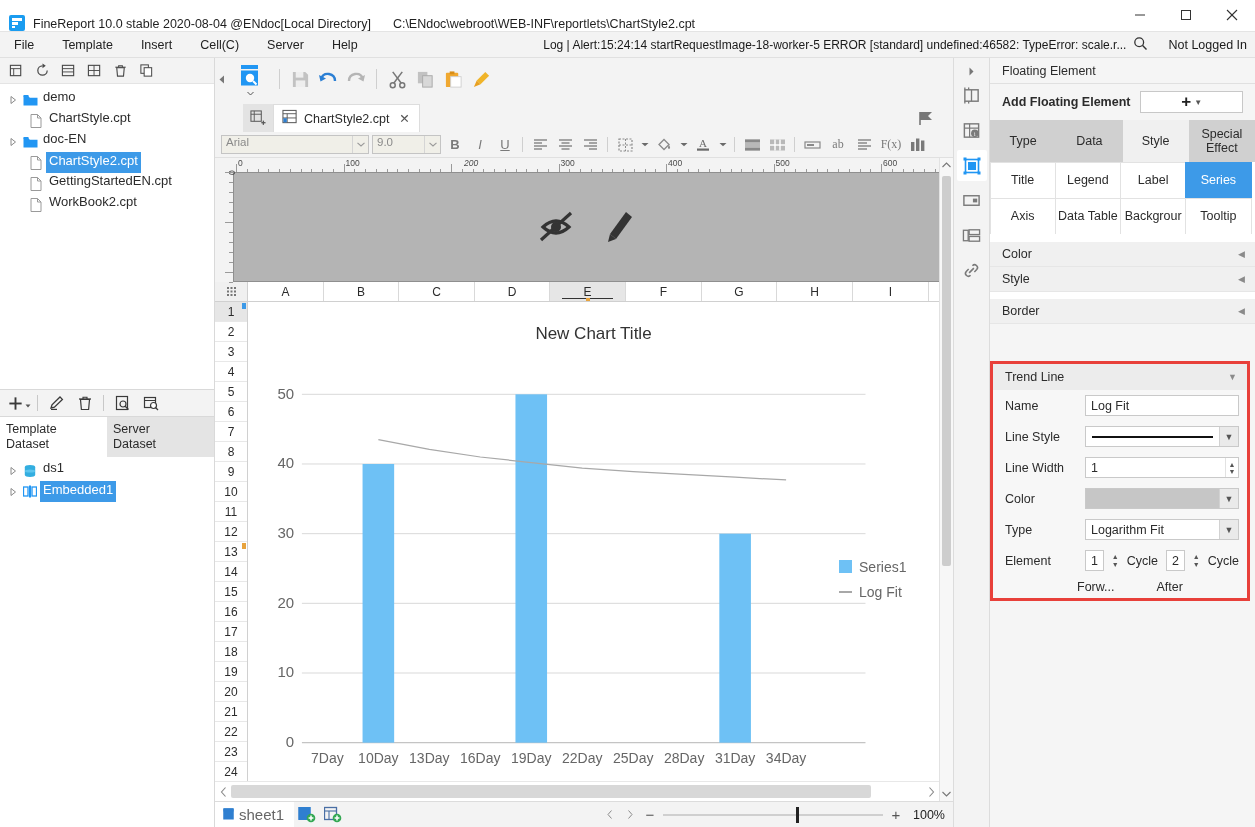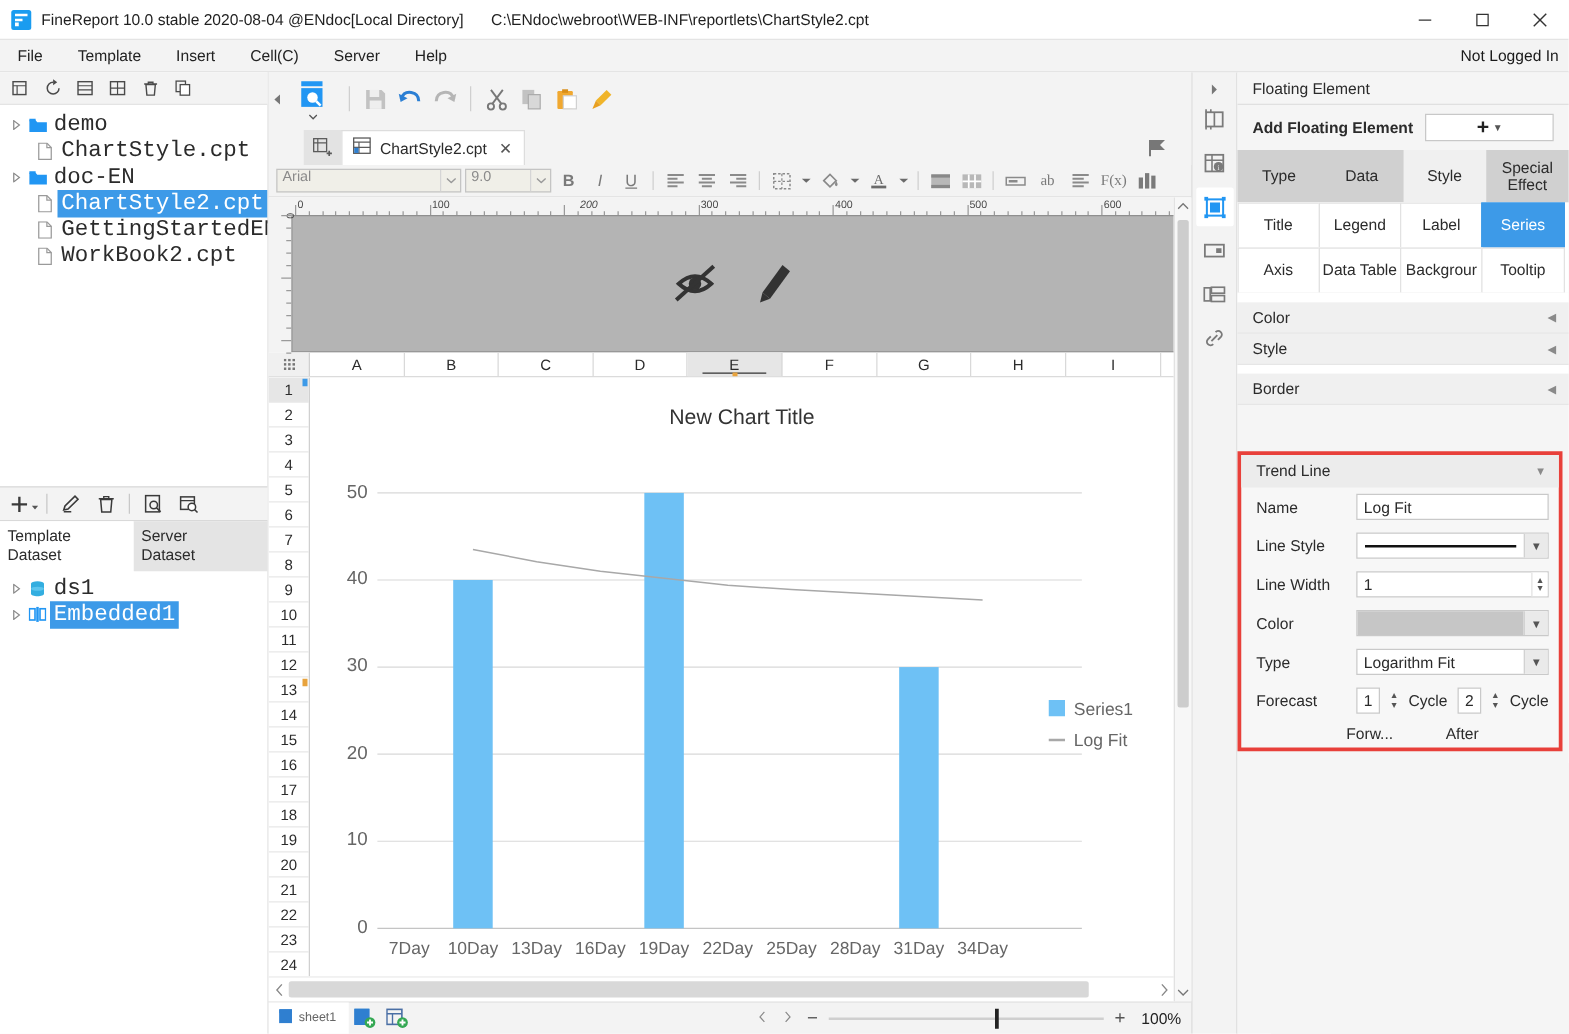--- a/index.html
+++ b/index.html
@@ -7,21 +7,21 @@
   body {
     width:1255px; height:827px; overflow:hidden;
     font-family: "Liberation Sans", sans-serif;
     font-size:12.5px; color:#2b2b2b;
     background:#ffffff;
     -webkit-font-smoothing: antialiased;
   }
   .app { width:1255px; height:827px; display:flex; flex-direction:column; position:relative; }
 
   
-  .titlebar { height:32px; background:#ffffff; display:flex; align-items:center;
+  .titlebar { height:32px; background:#ffffff; display:flex; align-items:flex-end;
               border-bottom:1px solid #e4e4e4; flex:none; }
   .tb-logo { width:16px; height:16px; margin-left:9px; margin-right:8px; position:relative; flex:none; }
   .tb-logo .sq { position:absolute; inset:0; background:#1a9cf0; border-radius:2px; }
   .tb-logo .bar1 { position:absolute; left:3px; top:3px; width:10px; height:2.5px; background:#fff; }
   .tb-logo .bar2 { position:absolute; left:3px; top:7px; width:6px; height:2.5px; background:#fff; }
   .tb-logo .bar3 { position:absolute; left:3px; top:10.5px; width:3px; height:2.5px; background:#fff; }
   .tb-title { font-size:12.5px; color:#1f1f1f; white-space:nowrap; }
   .tb-path { font-size:12.5px; color:#1f1f1f; margin-left:22px; white-space:nowrap; }
   .tb-spacer { flex:1; }
   .winbtn { width:46px; height:32px; display:flex; align-items:center; justify-content:center;
@@ -40,21 +40,21 @@
   
   .body { flex:1; display:flex; min-height:0; }
 
   
   .leftpane { width:215px; flex:none; display:flex; flex-direction:column;
               background:#ffffff; border-right:1px solid #d9d9d9; }
   .left-toolbar { height:26px; background:#f3f3f3; display:flex; align-items:center;
                   gap:2px; padding-left:4px; border-bottom:1px solid #e4e4e4; flex:none; }
   .lt-btn { width:24px; height:22px; display:flex; align-items:center; justify-content:center; color:#5a5a5a; }
   .tree { flex:0 0 305px; padding-top:5px; overflow:hidden; }
-  .tnode { height:21px; display:flex; align-items:center; padding-left:6px; font-size:18px;font-family:Liberation Mono, monospace; }
+  .tnode { height:21px; display:flex; padding-left:6px; font-size:13px; }
   .tw { width:14px; display:flex; align-items:center; justify-content:center; flex:none; }
   .tw svg { display:block; }
   .tico { width:20px; display:flex; align-items:center; justify-content:center; flex:none; margin-right:3px; }
   .tlabel { white-space:nowrap; }
   .tnode.sel .tlabel { background:#3d9ae8; color:#fff; padding:1px 3px; margin-left:-3px; }
   .tnode.indent { padding-left:26px; }
 
   .ds-toolbar { height:28px; background:#f3f3f3; border-top:1px solid #d9d9d9;
                 border-bottom:1px solid #d9d9d9; display:flex; align-items:center;
                 gap:1px; padding-left:5px; flex:none; }
@@ -149,21 +149,21 @@
 
   .hscrollrow { height:20px; display:flex; align-items:center; background:#fff; flex:none;
                 border-top:1px solid #e8e8e8; }
   .hsc-btn { width:16px; display:flex; align-items:center; justify-content:center; color:#888; }
   .hsc-track { flex:1; height:13px; position:relative; }
   .hsc-thumb { position:absolute; left:0; top:0; bottom:0; width:640px; background:#d8d8d8; border-radius:2px; }
 
   .statusbar { height:26px; background:#f3f3f3; display:flex; align-items:center; flex:none;
                border-top:1px solid #dcdcdc; }
   .sheettab { height:26px; background:#fff; display:flex; align-items:center; gap:5px;
-              padding:0 10px 0 8px; font-size:10px; color:#666; }
+              padding:0 10px 0 8px; font-size:15px; color:#666; }
   .sb-btn { width:26px; height:26px; display:flex; align-items:center; justify-content:center; }
   .sb-spacer { flex:1; }
   .zoomgrp { display:flex; align-items:center; gap:6px; padding-right:8px; }
   .zarrow { width:14px; text-align:center; color:#8a8a8a; font-size:11px; }
   .ztrack { width:220px; height:2px; background:#cfcfcf; position:relative; }
   .zthumb { position:absolute; left:133px; top:-7px; width:3px; height:16px; background:#222; }
   .zsign { color:#555; font-size:15px; width:14px; text-align:center; }
   .zval { font-size:12.5px; color:#222; width:36px; text-align:right; }
 
   
@@ -265,20 +265,29 @@
   </div>
 
   <div class="menubar">
     <div class="menu-item">File</div>
     <div class="menu-item">Template</div>
     <div class="menu-item">Insert</div>
     <div class="menu-item">Cell(C)</div>
     <div class="menu-item">Server</div>
     <div class="menu-item">Help</div>
     <div class="menu-spacer"></div>
+    <div class="log-area">
+      <span class="log-text">Log | Alert:15:24:14 startRequestImage-18-worker-5 ERROR [standard] undefined:46582: TypeError: scale.r...</span>
+      <span>
+        <svg width="15" height="15" viewBox="0 0 15 15">
+            <circle cx="6.2" cy="6.2" r="4.4" fill="none" stroke="#333" stroke-width="1.3"></circle>
+            <line x1="9.6" y1="9.6" x2="13.5" y2="13.5" stroke="#333" stroke-width="1.4"></line>
+          </svg>
+      </span>
+    </div>
     <div class="not-logged">Not Logged In</div>
     <div style="width:8px"></div>
   </div>
 
   <div class="body">
 
     <div class="leftpane">
       <div class="left-toolbar">
         <div class="lt-btn">
           <svg width="15" height="15" viewBox="0 0 16 16">
@@ -1214,21 +1223,21 @@
 
     <div class="frow">
       <span class="flabel">Type</span>
       <span class="fselect">
         <span class="txt">Logarithm Fit</span>
         <span class="dd">▼</span>
       </span>
     </div>
 
     <div class="frow">
-      <span class="flabel">Forecast</span>
+      <span class="flabel">Element</span>
       <span class="fc-num">1</span>
       <span class="fc-spin">▲<br>▼</span>
       <span class="fc-word">Cycle</span>
       <span class="fc-num">2</span>
       <span class="fc-spin">▲<br>▼</span>
       <span class="fc-word">Cycle</span>
     </div>
 
     <div class="subrow">
       <span>Forw...</span>

